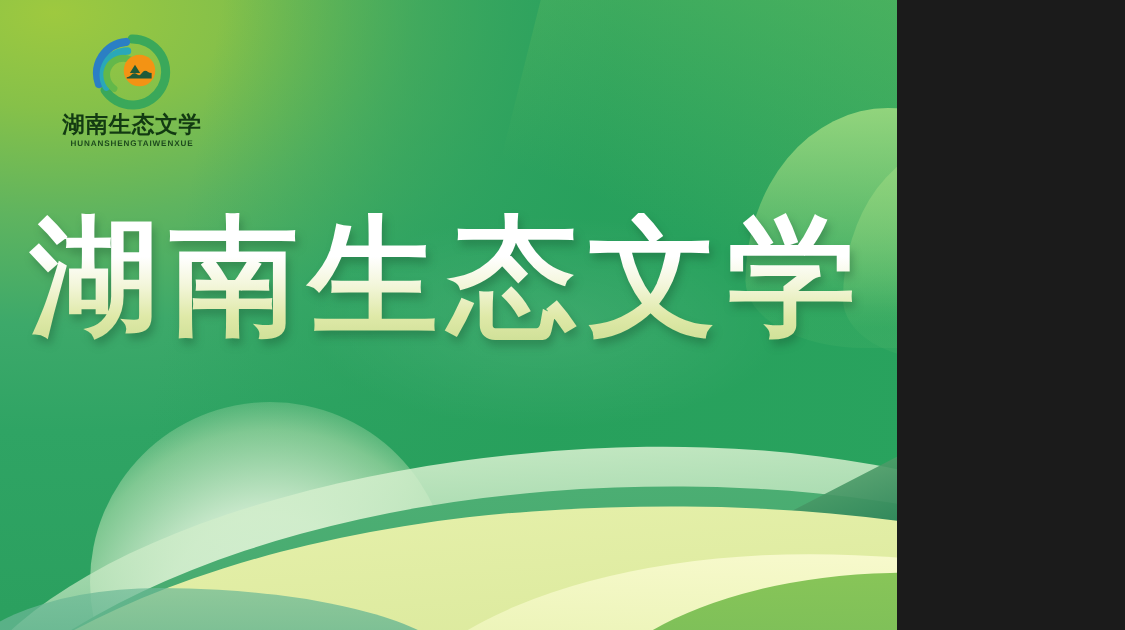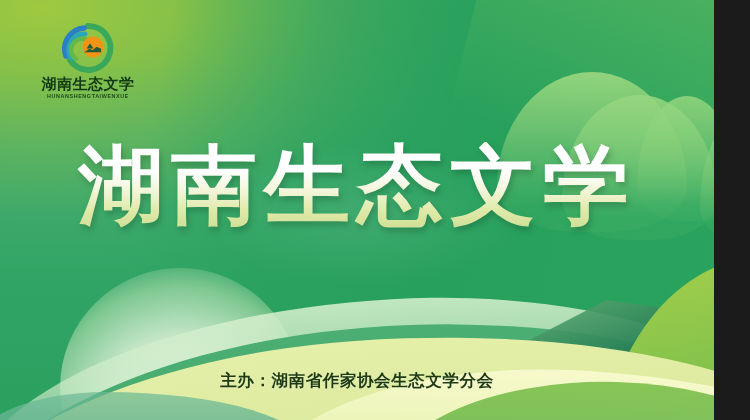--- a/index.html
+++ b/index.html
@@ -2,21 +2,21 @@
 <html><head>
 <meta charset="utf-8">
 <style>
   html, body {
     margin: 0;
     padding: 0;
     background: #1b1b1b;
   }
   #banner {
     position: relative;
-    width: 714px;
+    width: 598px;
     height: 420px;
     overflow: hidden;
     font-family: "Liberation Sans", "DejaVu Sans", sans-serif;
     
     background:
       radial-gradient(120% 95% at 6% 2%,  #9ec93f 0%, #86c149 16%, #5fb45f 34%, #3da96a 52%, #2fa464 70%, #2ba05f 100%),
       linear-gradient(125deg, #8cc63f 0%, #49ad62 42%, #27a05c 100%);
     background-blend-mode: normal;
   }
 
@@ -203,15 +203,14 @@
       <path d="M30 21.2 l3.4 5.4 l-6.8 0 z" fill="#1f5b3a"></path>
     </svg>
     <div class="logo-name">湖南生态文学</div>
     <div class="logo-pinyin">HUNANSHENGTAIWENXUE</div>
   </div>
 
   <div class="title-wrap">
     <div class="main-title">湖南生态文学</div>
   </div>
 
-  <div class="organiser">主办：湖南省作家协会生态文学分会</div>
 
 </div>
 
 </body></html>

